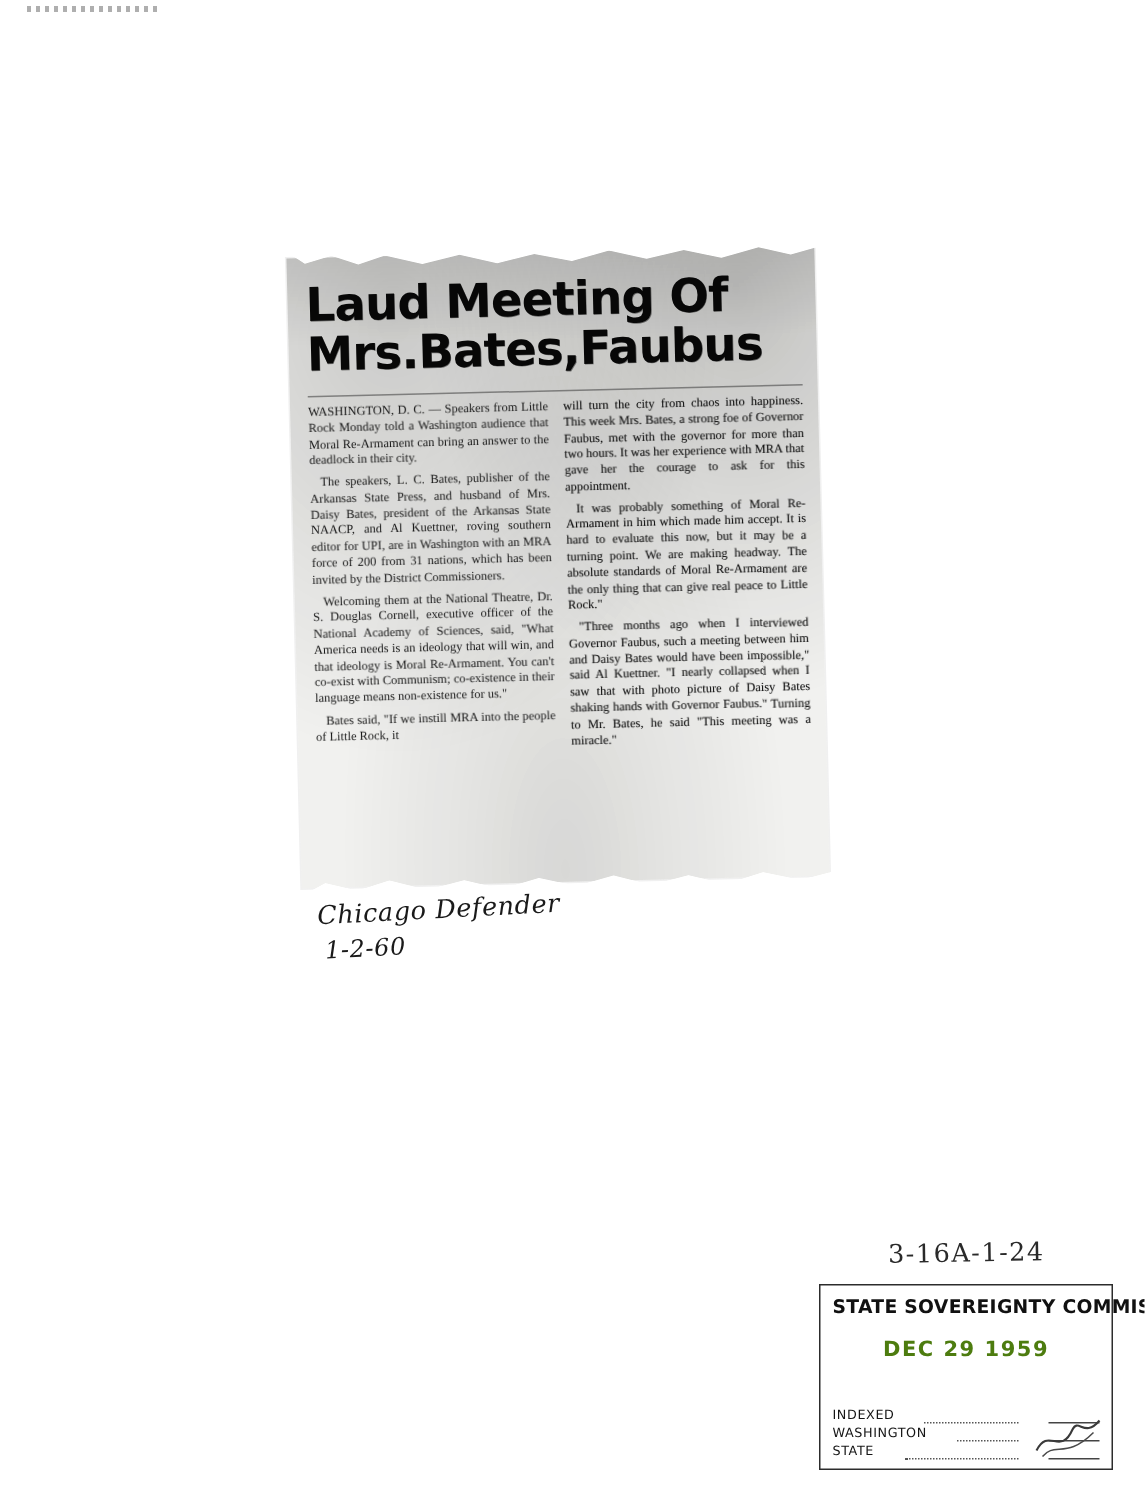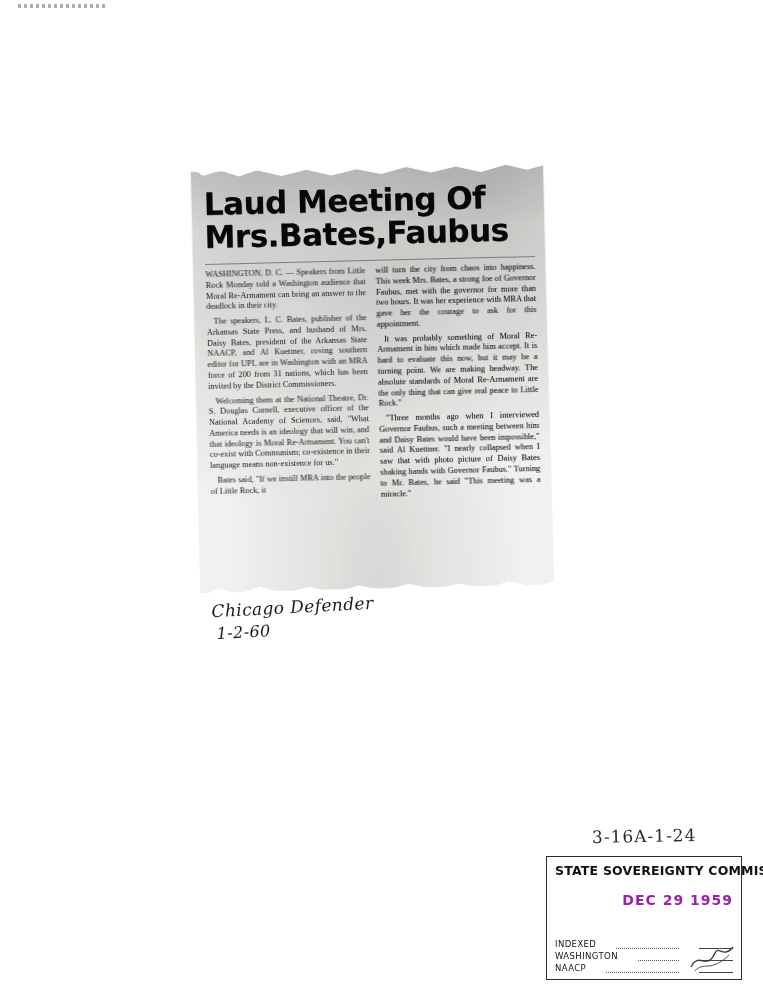--- a/index.html
+++ b/index.html
@@ -172,26 +172,26 @@
     font-family: "DejaVu Sans", sans-serif;
     font-weight: bold;
     font-size: 12.5px;
     letter-spacing: 0.2px;
     text-align: center;
     color: #111;
     white-space: nowrap;
   }
   .stamp-date {
     margin-top: 14px;
-    text-align: right;
+    text-align: center;
     font-family: "DejaVu Sans", sans-serif;
     font-weight: bold;
     font-size: 14px;
     letter-spacing: 1px;
-    color: #a21caf;
+    color: #4d7c0f;
   }
   .stamp-rows {
     position: absolute;
     left: 8px;
     right: 8px;
     bottom: 6px;
     font-family: "DejaVu Sans", sans-serif;
     font-size: 8.5px;
     letter-spacing: 0.4px;
     color: #151515;
@@ -268,21 +268,21 @@
       <span class="lbl">INDEXED</span>
       <span class="dots"></span>
       <span class="box"></span>
     </div>
     <div class="stamp-row">
       <span class="lbl">WASHINGTON</span>
       <span class="dots"></span>
       <span class="box"></span>
     </div>
     <div class="stamp-row">
-      <span class="lbl">NAACP</span>
+      <span class="lbl">STATE</span>
       <span class="dots"></span>
       <span class="box"></span>
     </div>
   </div>
   <svg class="stamp-scribble" viewBox="0 0 46 34">
     <path d="M2 26 C10 10, 18 30, 26 12 C30 4, 34 18, 44 6" stroke="#3a3a3a" stroke-width="1.4" fill="none"></path>
     <path d="M6 30 C14 20, 22 32, 40 14" stroke="#4a4a4a" stroke-width="1" fill="none"></path>
   </svg>
 </div>
 

